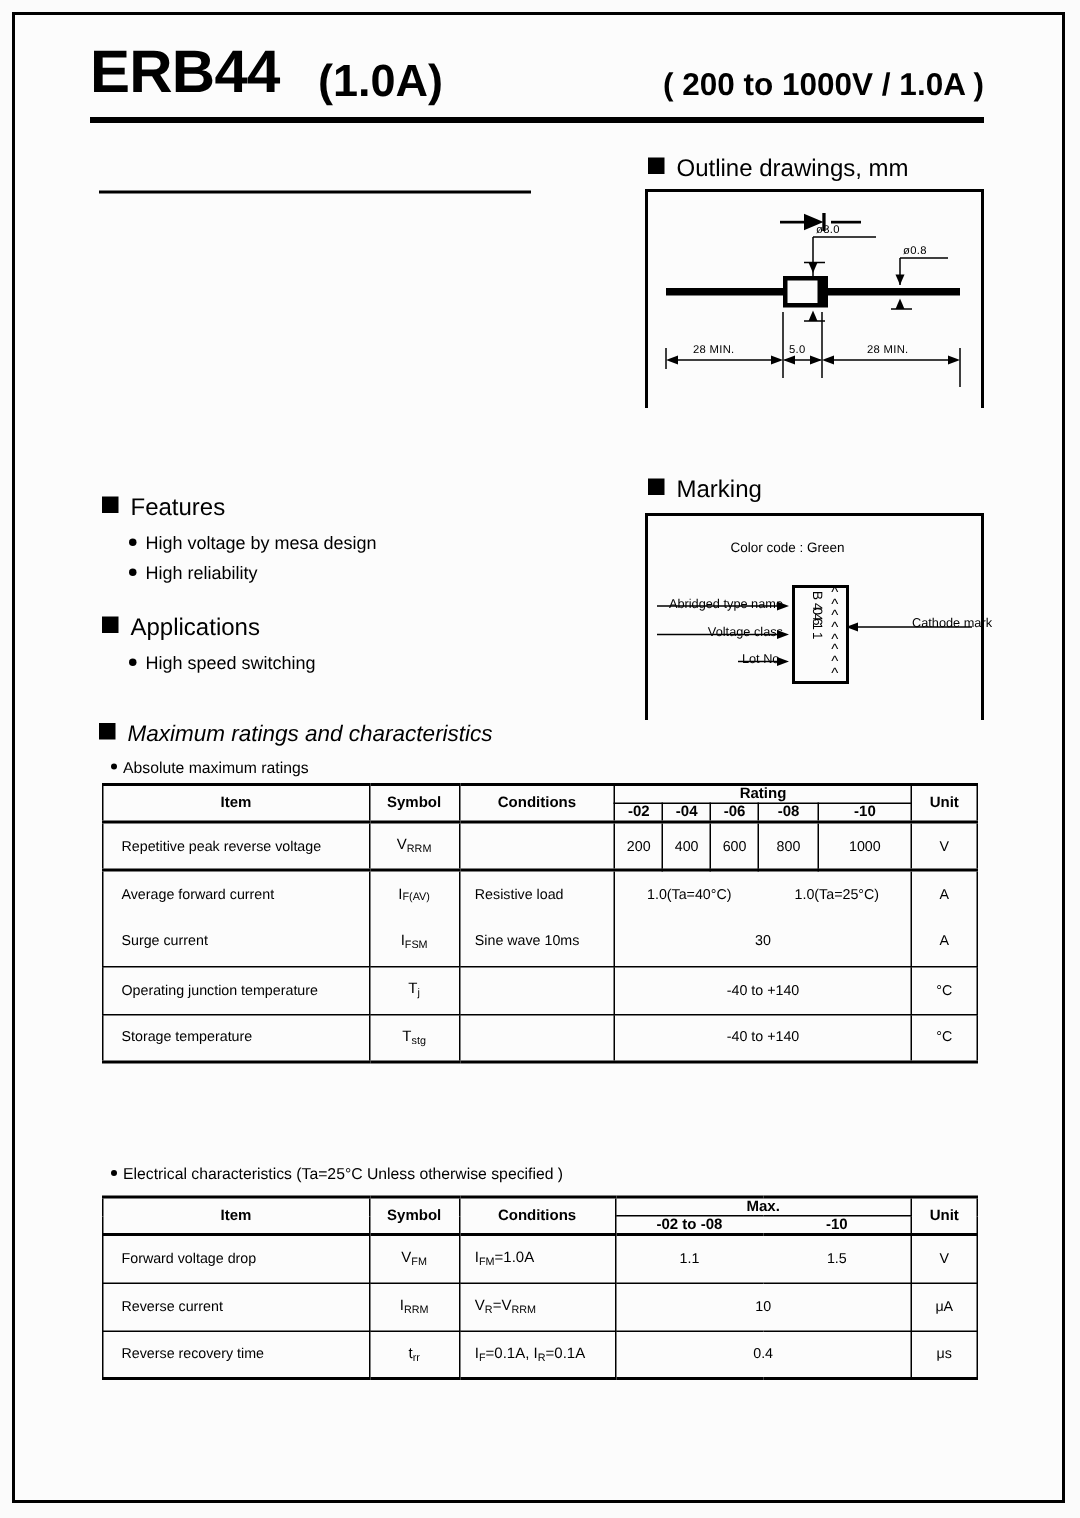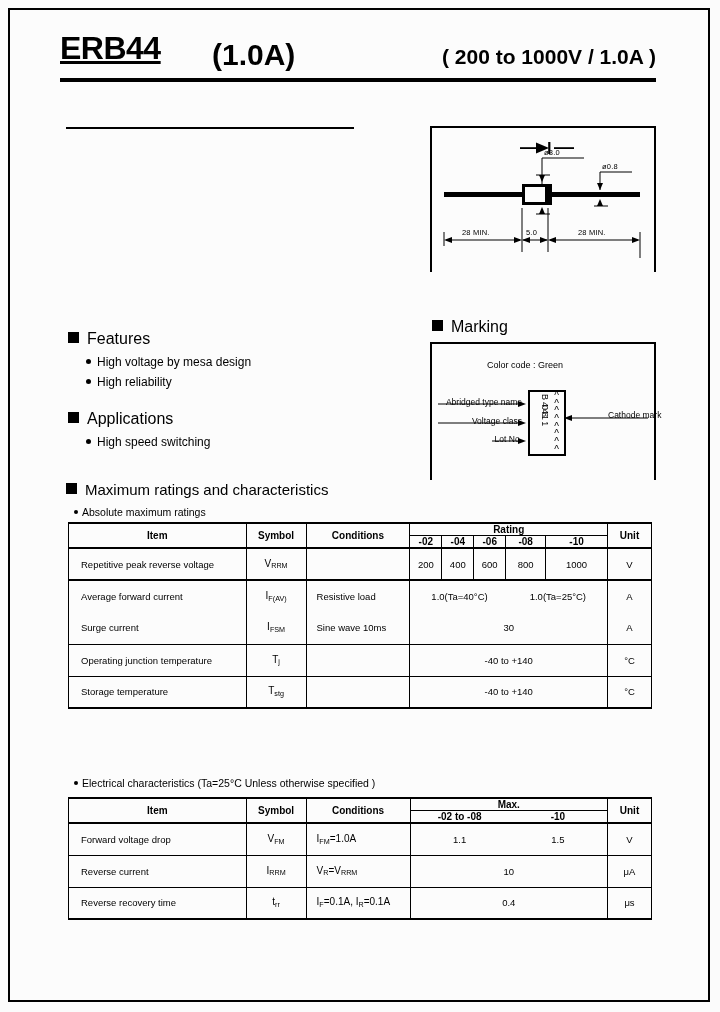--- a/index.html
+++ b/index.html
@@ -36,25 +36,24 @@
   
   .hdr {
     position: absolute;
     left: 60px; top: 26px;
     width: 596px;
     height: 56px;
   }
   .hdr-title {
     position: absolute;
     left: 0; top: 0;
-    font-size: 32px;
+    font-size: 40px;
     font-weight: bold;
     letter-spacing: -0.5px;
     line-height: 44px;
-    text-decoration: underline;
   }
   .hdr-amp {
     position: absolute;
     left: 152px; top: 14px;
     font-size: 30px;
     font-weight: bold;
     line-height: 30px;
   }
   .hdr-range {
     position: absolute;
@@ -199,21 +198,21 @@
     justify-content: space-between;
     align-items: center;
     font-size: 9px;
     line-height: 6px;
     padding: 1px 0;
     box-sizing: border-box;
   }
   .mk-cath span { display: block; font-size: 10px; line-height: 6.4px; }
 
   
-  .maxsec-head { left: 66px; top: 481px; font-size: 15px; }
+  .maxsec-head { left: 66px; top: 481px; font-size: 15px; font-style: italic; }
   .abs-line {
     position: absolute;
     left: 74px; top: 506px;
     font-size: 10.5px;
     white-space: nowrap;
   }
   .abs-line .dot {
     display: inline-block;
     width: 4px; height: 4px;
     border-radius: 50%;
@@ -273,20 +272,23 @@
 
   <div class="hdr">
     <div class="hdr-title">ERB44</div>
     <div class="hdr-amp">(1.0A)</div>
     <div class="hdr-range">( 200 to 1000V / 1.0A )</div>
   </div>
   <div class="hdr-rule"></div>
 
   <div class="subtitle-rule"></div>
 
+  <div class="sq-head outline-head">
+    <span class="sq"></span><span>Outline  drawings,  mm</span>
+  </div>
 
   <div class="outline-box">
 
     <svg class="diode-sym" viewBox="0 0 54 16">
       <rect x="0" y="7.2" width="16" height="1.8" fill="#000"></rect>
       <polygon points="16,2.5 16,13.5 29,8" fill="#000"></polygon>
       <rect x="28.2" y="2" width="2.2" height="12" fill="#000"></rect>
       <rect x="34" y="7.2" width="20" height="1.8" fill="#000"></rect>
     </svg>
 

